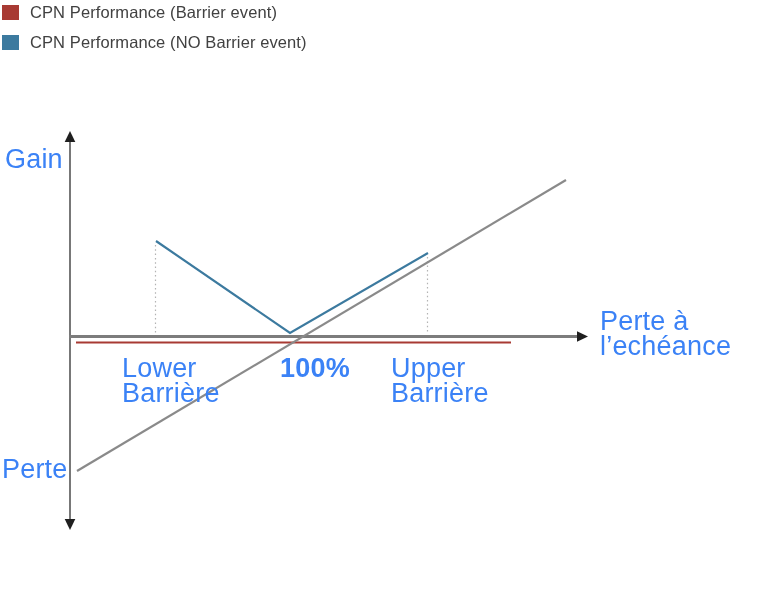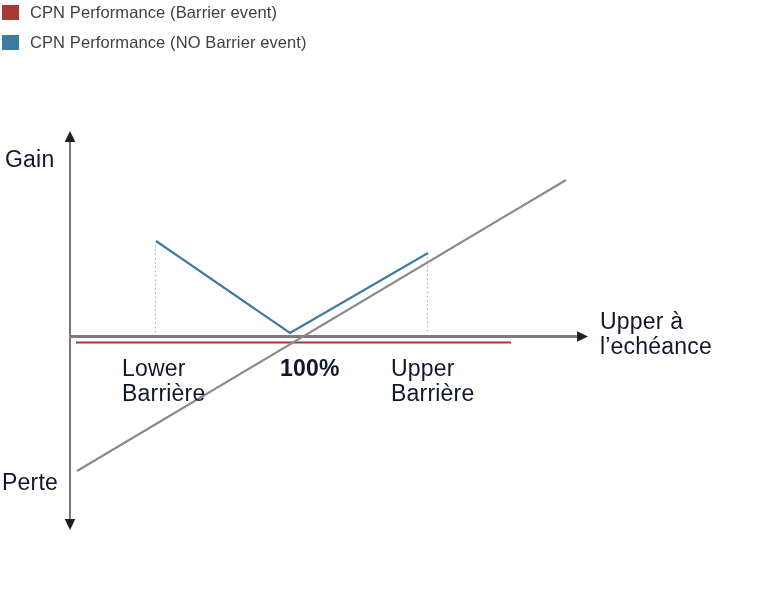--- a/index.html
+++ b/index.html
@@ -44,22 +44,22 @@
   
   .plot-svg {
     position: absolute;
     left: 0;
     top: 0;
     width: 769px;
     height: 601px;
   }
   .chart-label {
     position: absolute;
-    font-size: 23px;
-    color: #0f172a;
+    font-size: 27px;
+    color: #3b82f6;
     letter-spacing: 0.2px;
     line-height: 25px;
     white-space: nowrap;
   }
   .chart-label.wrap {
     white-space: normal;
   }
   .annotation-line { line-height: 26px; }
 </style>
 </head>
@@ -85,27 +85,27 @@
       <polygon points="70,530 64.7,519 75.3,519" fill="#1f1f1f"></polygon>
       <polygon points="588,336.5 577,331.2 577,341.8" fill="#1f1f1f"></polygon>
       <polyline points="155.5,245 155.5,334" fill="none" stroke="#b3b3b3" stroke-width="1.2" stroke-dasharray="1.5,2.8"></polyline>
       <polyline points="427.5,257 427.5,334" fill="none" stroke="#b3b3b3" stroke-width="1.2" stroke-dasharray="1.5,2.8"></polyline>
       <polyline points="76,342.5 511,342.5" fill="none" stroke="#a83a33" stroke-width="2"></polyline>
       <polyline points="77,471 566,180" fill="none" stroke="#8a8a8a" stroke-width="2.2"></polyline>
       <polyline points="156,241 290,333 428,253" fill="none" stroke="#3c7a9f" stroke-width="2.2"></polyline>
     </svg>
 
   <div class="chart-label" style="left:5px; top:147px;">Gain</div>
-  <div class="chart-label" style="left:2px; top:470px;">Perte</div>
+  <div class="chart-label" style="left:2px; top:457px;">Perte</div>
 
   <div class="chart-label" style="left:128px; top:148px;">
   </div>
 
   <div class="chart-label wrap" style="left:122px; top:356px; width:92px;">Lower Barrière</div>
   <div class="chart-label" style="left:280px; top:356px;font-weight:bold;">100%</div>
   <div class="chart-label wrap" style="left:391px; top:356px; width:92px;">Upper Barrière</div>
 
   <div class="chart-label" style="left:600px; top:309px;">
-    <div>Upper à</div>
+    <div>Perte à</div>
     <div>l’echéance</div>
   </div>
 
 </div>
 
 </body></html>

